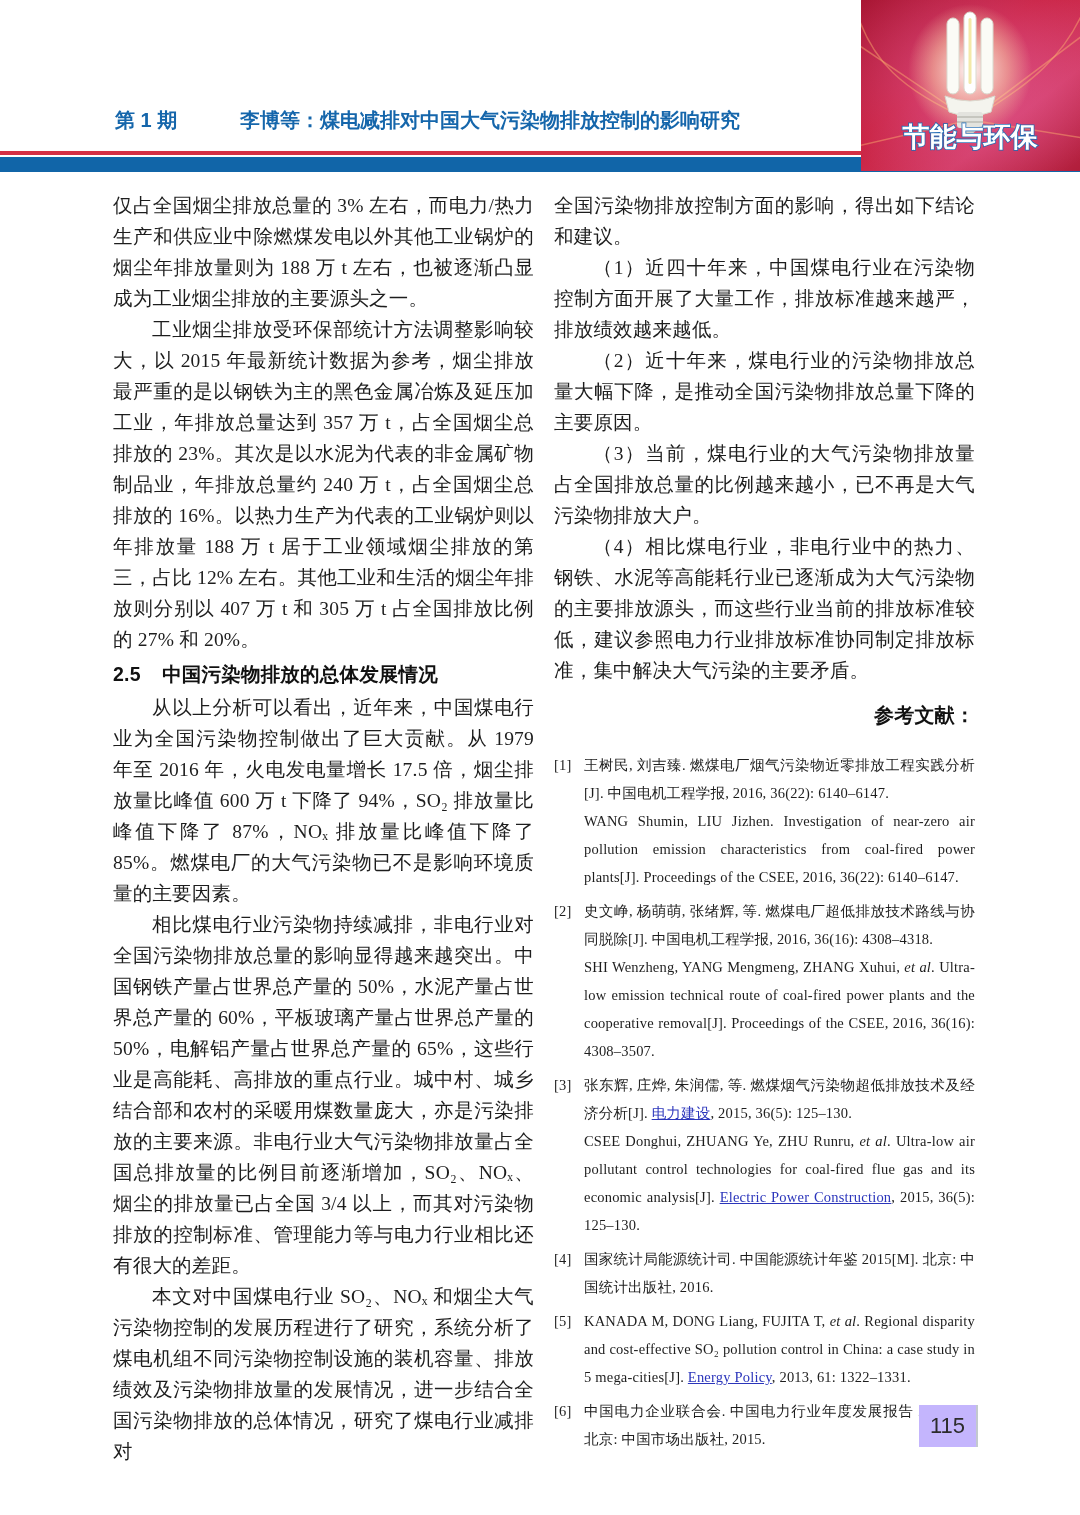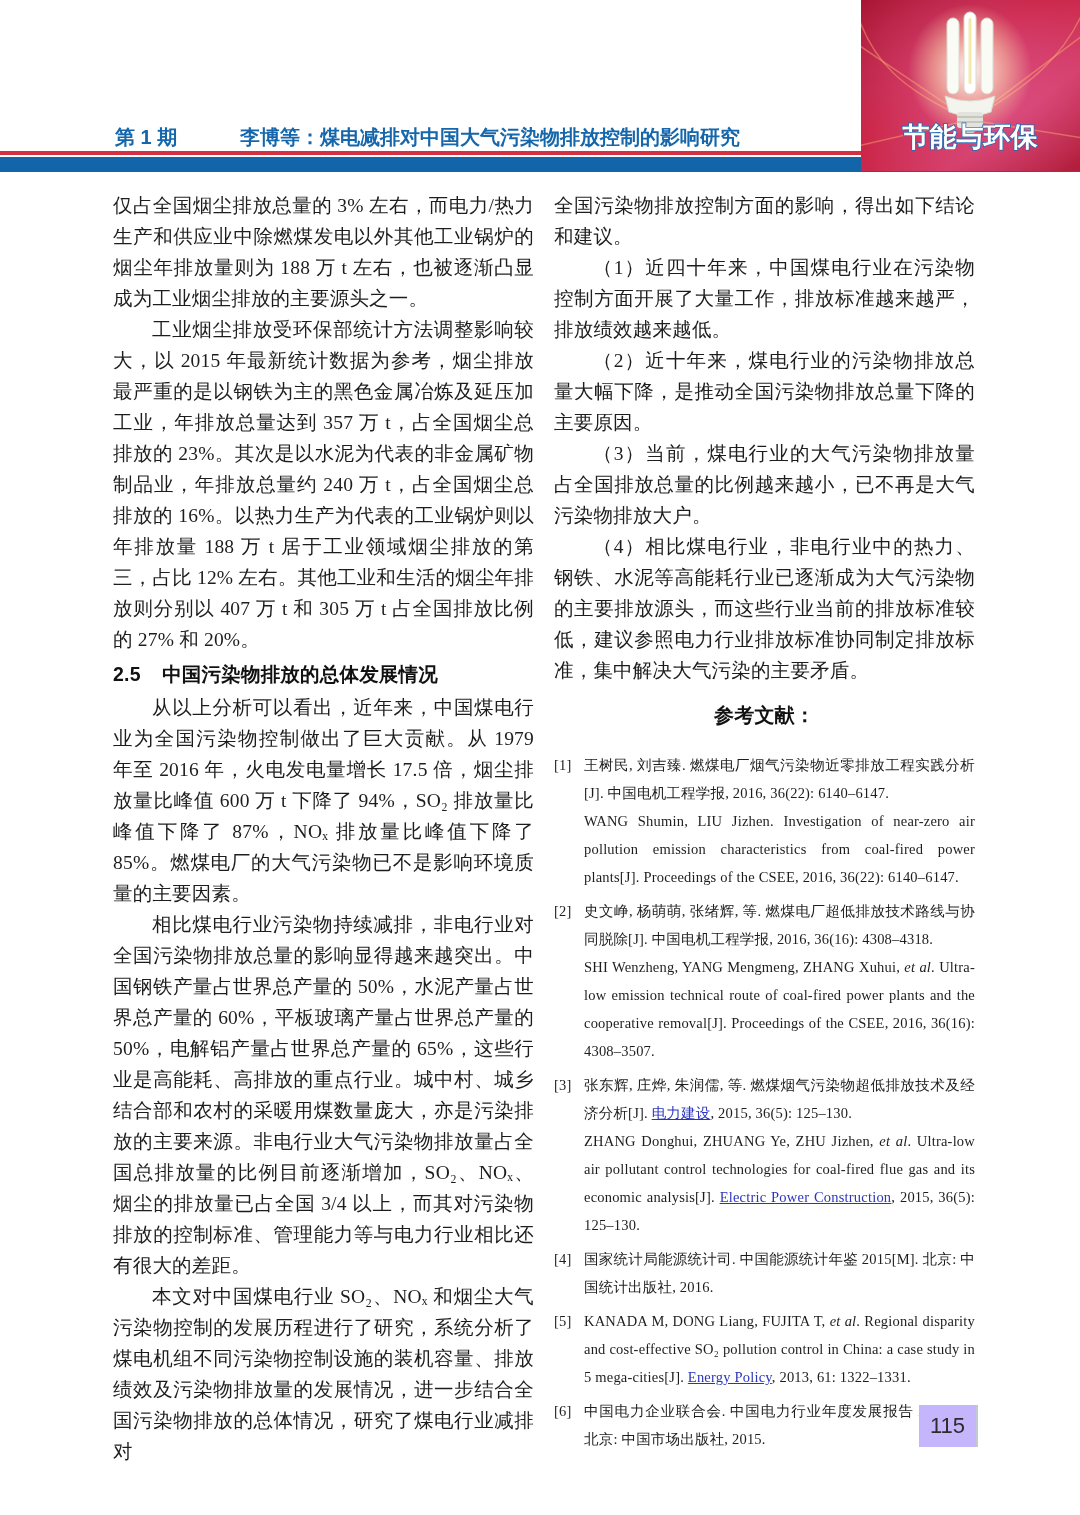--- a/index.html
+++ b/index.html
@@ -8,21 +8,21 @@
     position: relative;
     width: 1080px;
     height: 1515px;
     background: #ffffff;
     overflow: hidden;
     font-family: "Liberation Serif", "DejaVu Serif", serif;
     color: #1d1d1d;
   }
 
   
-  .header-row { position: absolute; top: 124px; left: 0; width: 860px; height: 28px; }
+  .header-row { position: absolute; top: 107px; left: 0; width: 860px; height: 28px; }
   .issue-label {
     position: absolute; left: 115px; top: 0;
     font-family: "Liberation Sans", "DejaVu Sans", sans-serif;
     font-weight: bold; font-size: 20px; color: #1566ab; white-space: nowrap;
   }
   .paper-title {
     position: absolute; left: 120px; width: 740px; top: 0; text-align: center;
     font-family: "Liberation Sans", "DejaVu Sans", sans-serif;
     font-weight: bold; font-size: 20px; color: #1566ab; white-space: nowrap;
   }
@@ -55,21 +55,21 @@
     font-family: "Liberation Sans", "DejaVu Sans", sans-serif;
     font-weight: bold; font-size: 23px; color: #3b3490;
     margin: 16px 0 27px; line-height: 30px; text-align: left;
   }
   .h-main .h-num { margin-right: 1.2em; }
 
   
   .refs-heading {
     font-family: "Liberation Sans", "DejaVu Sans", sans-serif;
     font-weight: bold; font-size: 20px; color: #111;
-    margin: 15px 0 22px; line-height: 28px; text-align: center;
+    margin: 15px 0 22px; line-height: 28px; text-align: right;
   }
   .refs-list { font-size: 14.5px; line-height: 28px; }
   .ref-item { display: flex; margin: 0 0 6px; }
   .ref-marker { flex: 0 0 30px; font-size: 14.5px; }
   .ref-body { flex: 1; }
   .ref-line { text-align: justify; }
   .ref-link { color: #2b35bb; text-decoration: underline; cursor: pointer; }
   .ref-i { font-style: italic; }
 
   
@@ -169,21 +169,21 @@
           <span class="ref-marker">[2]</span>
           <div class="ref-body">
             <div class="ref-line"><span>史文峥, 杨萌萌, 张绪辉, 等. 燃煤电厂超低排放技术路线与协同脱除[J]. 中国电机工程学报, 2016, 36(16): 4308–4318.</span></div>
             <div class="ref-line"><span>SHI Wenzheng, YANG Mengmeng, ZHANG Xuhui, </span><span class="ref-i">et al</span><span>. Ultra-low emission technical route of coal-fired power plants and the cooperative removal[J]. Proceedings of the CSEE, 2016, 36(16): 4308–3507.</span></div>
           </div>
         </div>
         <div class="ref-item">
           <span class="ref-marker">[3]</span>
           <div class="ref-body">
             <div class="ref-line"><span>张东辉, 庄烨, 朱润儒, 等. 燃煤烟气污染物超低排放技术及经济分析[J]. </span><span class="ref-link">电力建设</span><span>, 2015, 36(5): 125–130.</span></div>
-            <div class="ref-line"><span>ZHANG Donghui, ZHUANG Ye, ZHU Jizhen, </span><span class="ref-i">et al</span><span>. Ultra-low air pollutant control technologies for coal-fired flue gas and its economic analysis[J]. </span><span class="ref-link">Electric Power Construction</span><span>, 2015, 36(5): 125–130.</span></div>
+            <div class="ref-line"><span>CSEE Donghui, ZHUANG Ye, ZHU Runru, </span><span class="ref-i">et al</span><span>. Ultra-low air pollutant control technologies for coal-fired flue gas and its economic analysis[J]. </span><span class="ref-link">Electric Power Construction</span><span>, 2015, 36(5): 125–130.</span></div>
           </div>
         </div>
         <div class="ref-item">
           <span class="ref-marker">[4]</span>
           <div class="ref-body">
             <div class="ref-line"><span>国家统计局能源统计司. 中国能源统计年鉴 2015[M]. 北京: 中国统计出版社, 2016.</span></div>
           </div>
         </div>
         <div class="ref-item">
           <span class="ref-marker">[5]</span>

